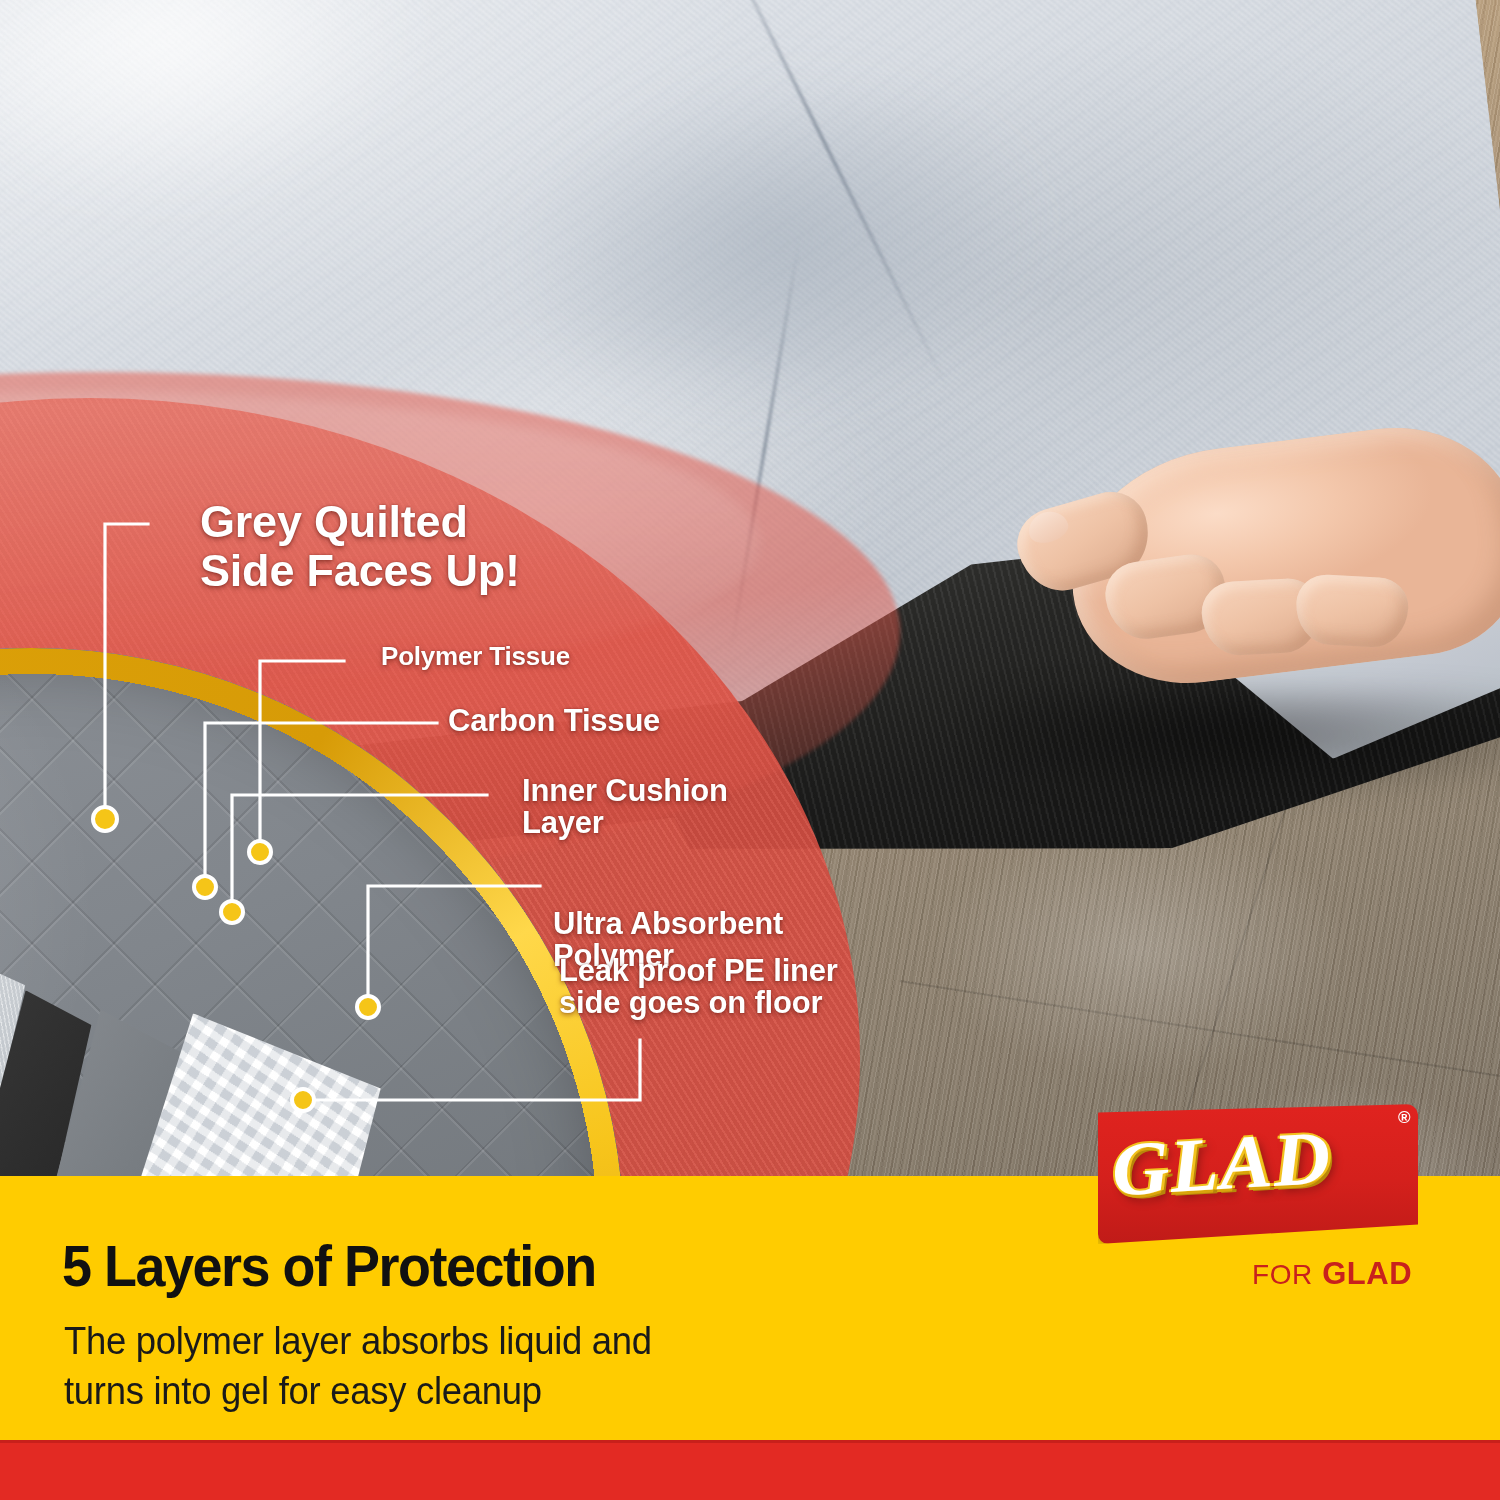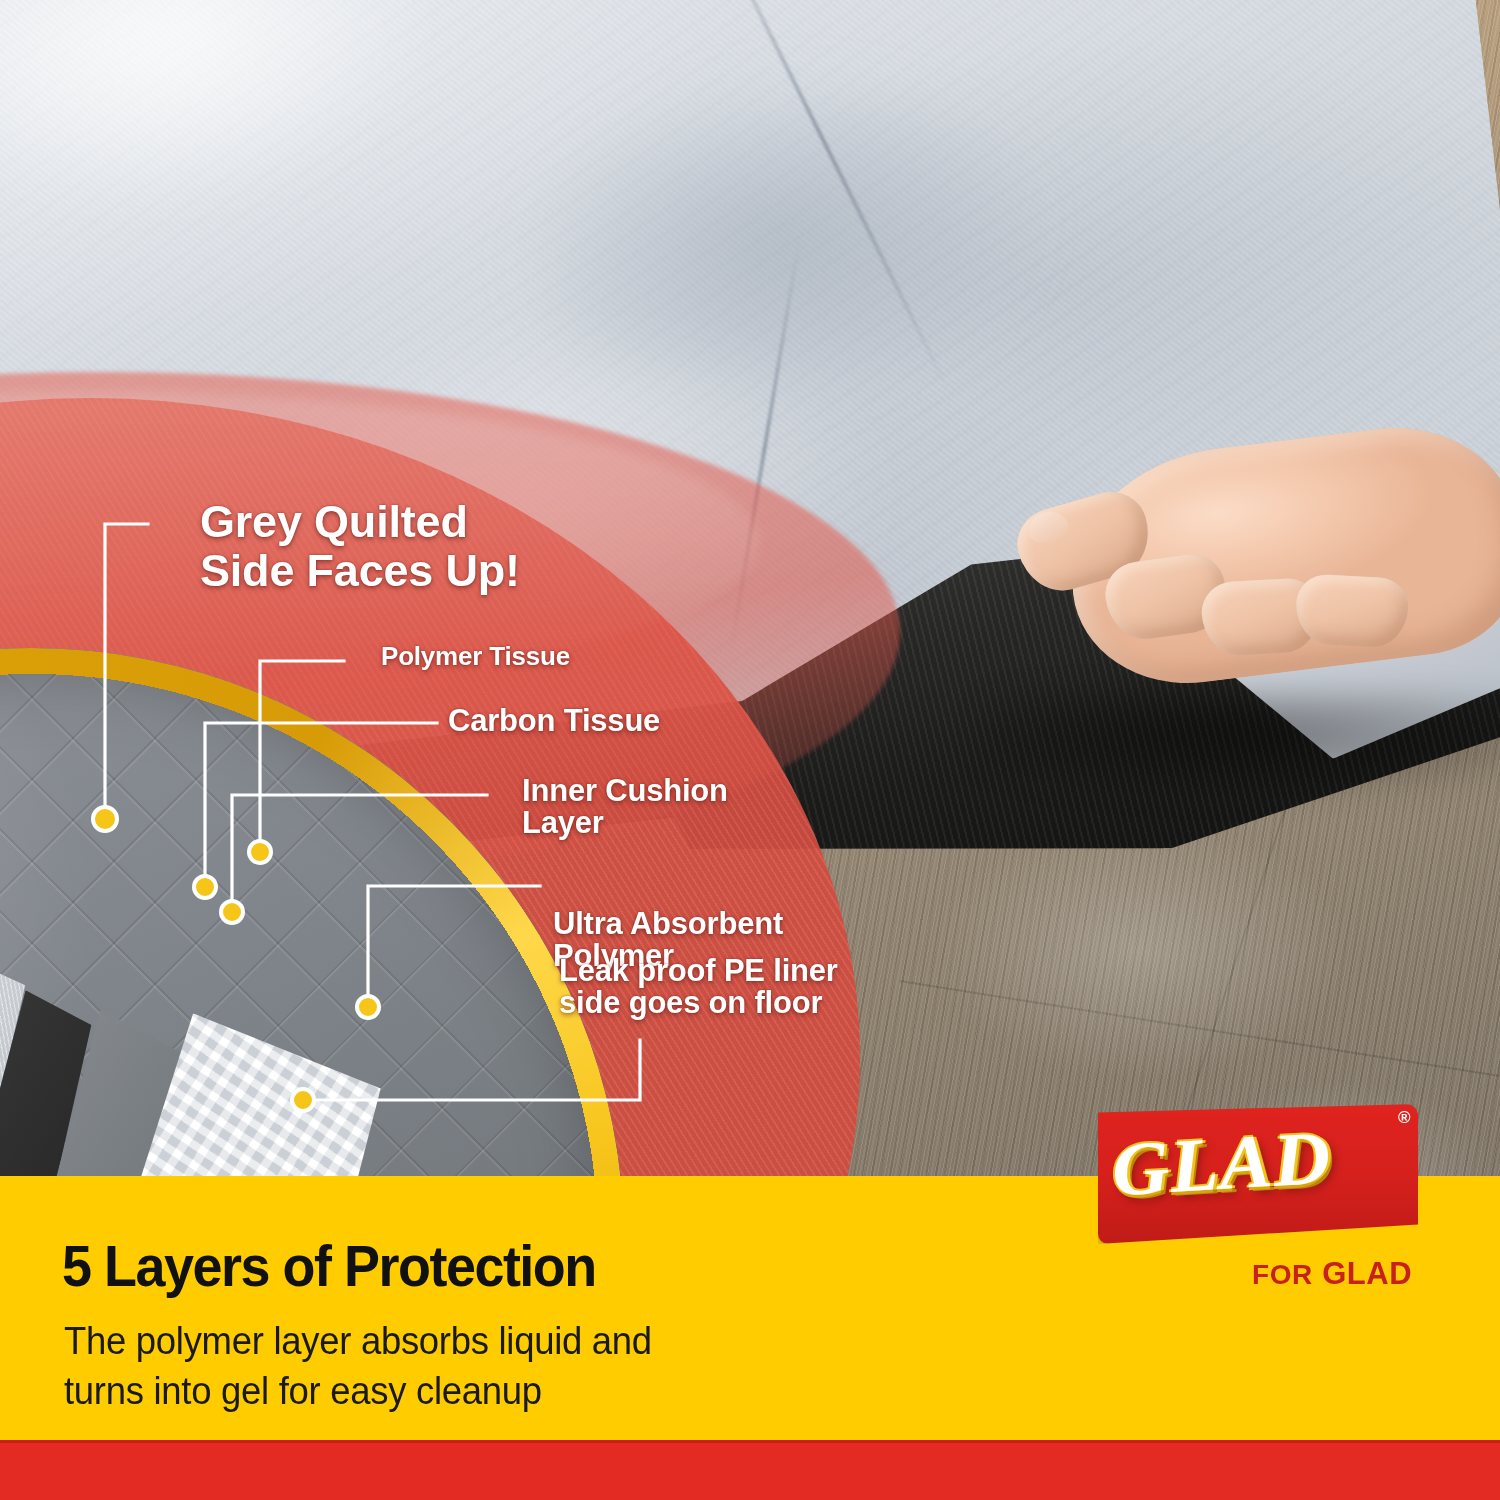--- a/index.html
+++ b/index.html
@@ -332,21 +332,21 @@
   }
   .logo-reg{
     position:absolute;left:300px;top:4px;
     color:#fff;font-size:17px;font-weight:bold;
   }
   .logo-forpets{
     position:absolute;left:154px;top:152px;
     font-size:31px;font-weight:bold;color:#c8211d;
     letter-spacing:.6px;
   }
-  .logo-for{font-weight:bold;font-size:28px;color:#c8211d;}
+  .logo-for{font-weight:normal;font-size:28px;color:#c8211d;}
 </style>
 </head>
 <body>
 
 <div id="stage">
 
   <div class="photo">
     <div class="wood"></div>
     <div class="wood-tan"></div>
 

